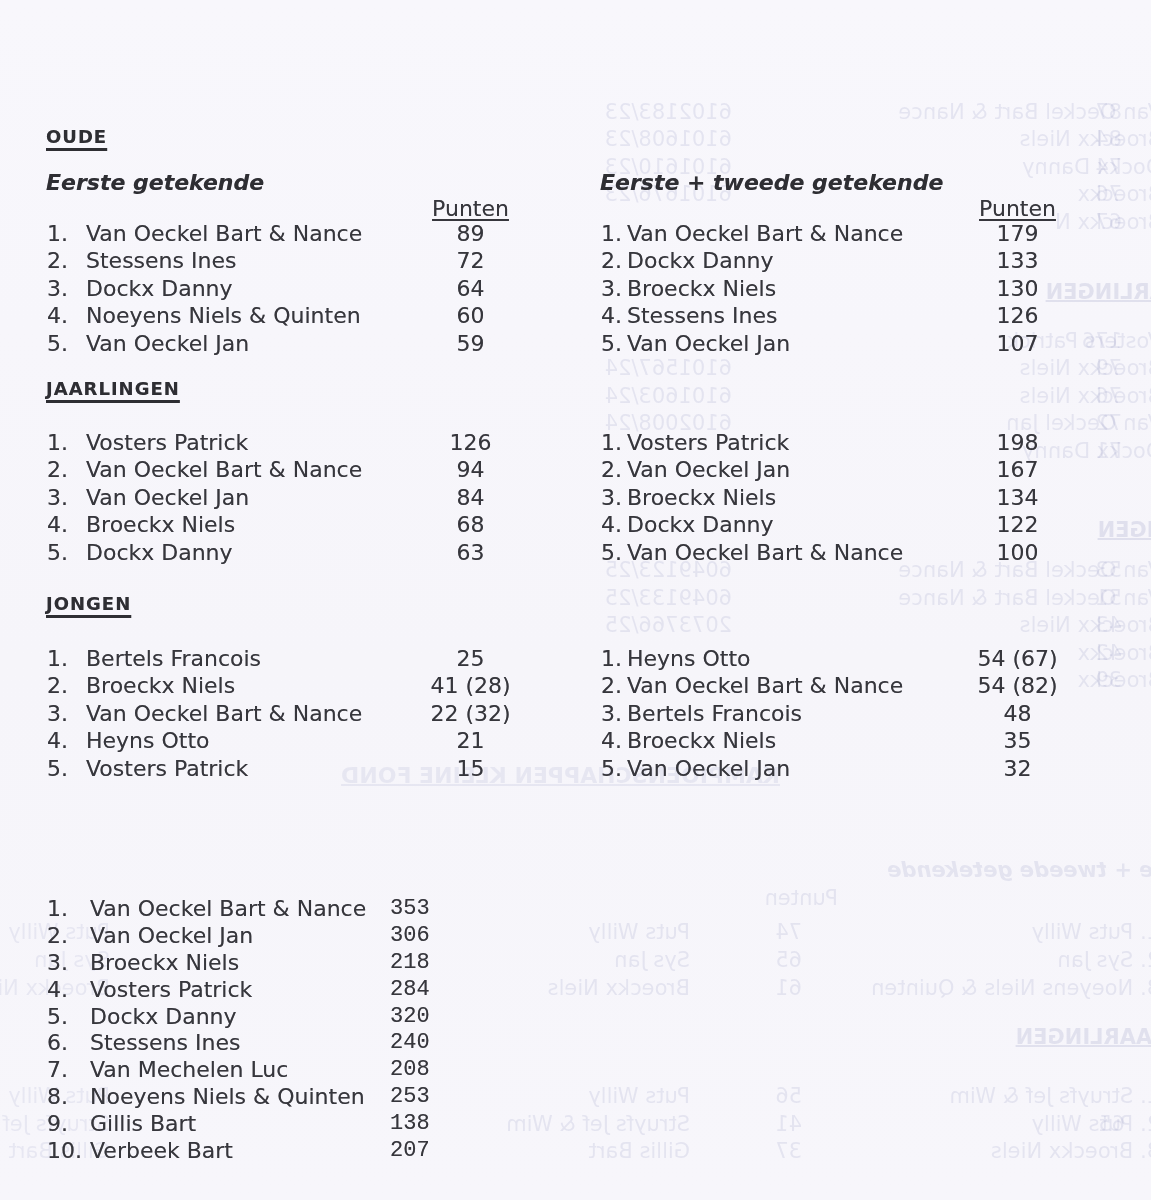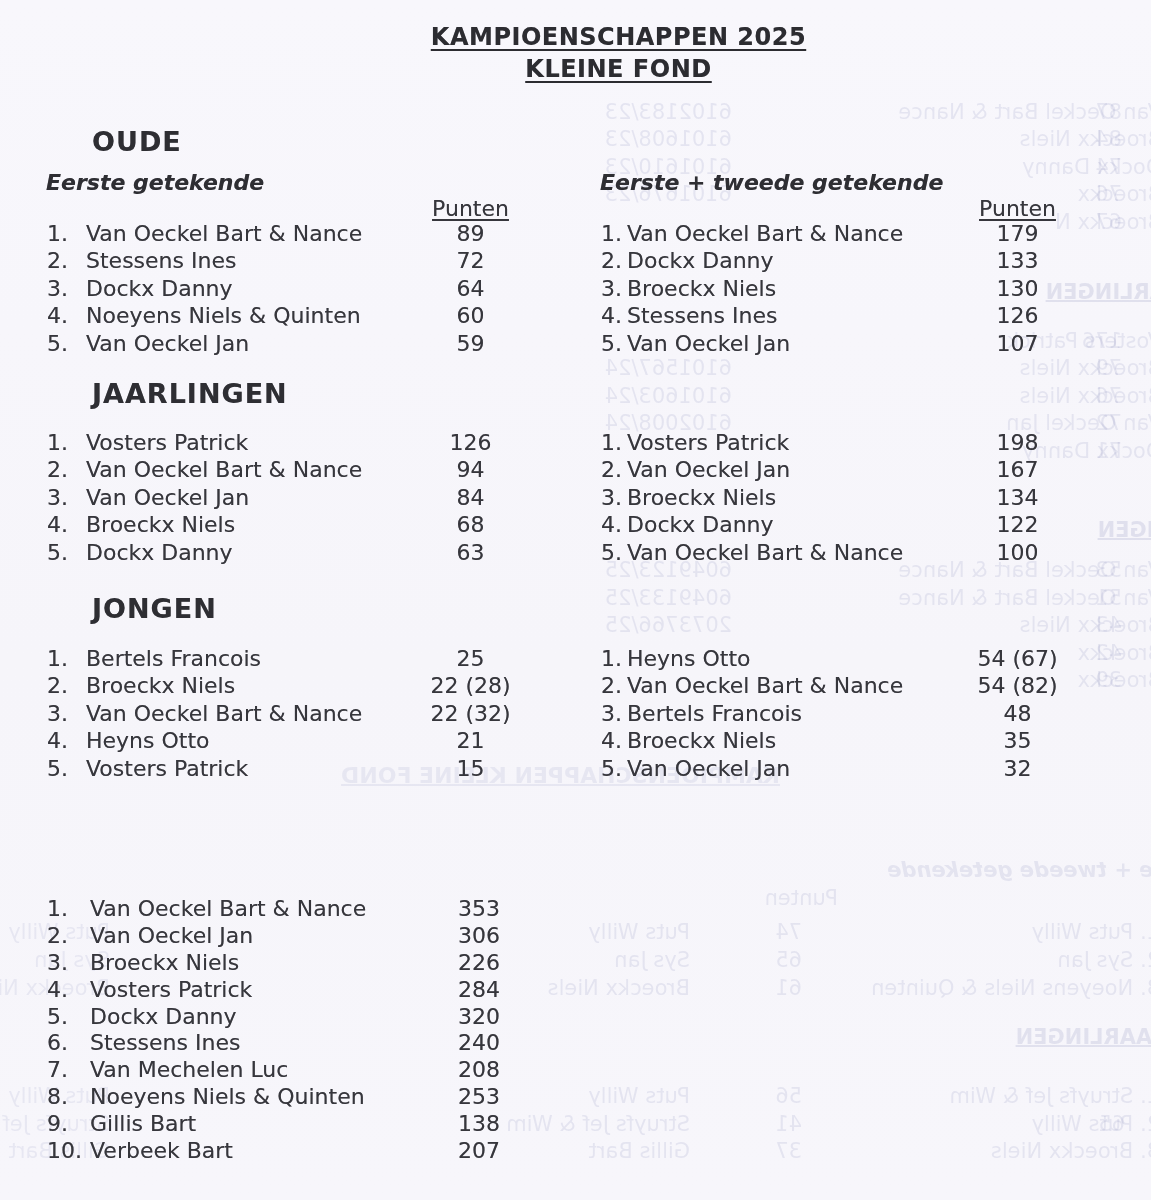--- a/index.html
+++ b/index.html
@@ -10,23 +10,23 @@
     text-shadow:0 0 0.6px rgba(54,54,60,0.45);
   }
   .doc-title{position:absolute;top:21px;left:86px;right:0;text-align:center;
     font-weight:bold;font-size:24px;line-height:32px;color:#2c2c31;letter-spacing:0.5px;}
   .doc-title .tl{display:inline-block;text-decoration:underline;
     text-decoration-thickness:2px;text-underline-offset:4px;}
   .champ-section{position:absolute;left:0;right:0;}
   #sec0{top:126px;height:240px;}
   #sec1{top:378px;height:200px;}
   #sec2{top:593px;height:200px;}
-  .sec-heading{position:absolute;left:46px;top:0;font-size:27px;font-weight:bold;
-    letter-spacing:1px;text-decoration-thickness:2.5px;
-    text-underline-offset:5px;color:#2e2e33;margin-left:46px;}
+  .sec-heading{position:absolute;left:46px;top:0;font-size:18px;font-weight:bold;
+    letter-spacing:1px;text-decoration:underline;text-decoration-thickness:2.5px;
+    text-underline-offset:5px;color:#2e2e33;}
   .col-sub{position:absolute;top:44px;font-weight:bold;font-style:italic;font-size:22px;color:#2e2e33;}
   .left-sub{left:46px;}
   .right-sub{left:600px;}
   .punten{position:absolute;top:70px;text-decoration:underline;
     text-decoration-thickness:1.5px;text-underline-offset:3px;}
   .left-punten{left:408px;width:125px;text-align:center;}
   .right-punten{left:955px;width:125px;text-align:center;}
   .rows{position:absolute;left:0;right:0;}
   #sec0 .rows{top:95px;}
   #sec1 .rows{top:52px;}
@@ -39,21 +39,21 @@
   .right-rows .rk{left:601px;}
   .right-rows .nm{left:627px;}
   .right-rows .pt{left:955px;width:125px;text-align:center;}
   .general-heading{position:absolute;top:836px;left:120px;right:0;text-align:center;
     font-weight:bold;font-size:23px;letter-spacing:0.4px;color:#2e2e33;
     text-decoration:underline;text-decoration-thickness:2.5px;text-underline-offset:4px;}
   .general-rows{position:absolute;top:896px;left:0;right:0;}
   .general-rows .row{height:26.9px;}
   .general-rows .rk{left:47px;}
   .general-rows .nm{left:90px;}
-  .general-rows .pt{left:390px;width:110px;text-align:right;}
+  .general-rows .pt{left:390px;width:110px;text-align:left;font-family:Liberation Mono, monospace;}
   #bleed-layer{position:absolute;inset:0;pointer-events:none;}
   .bleed{position:absolute;white-space:nowrap;transform:scaleX(-1);
     color:#7b80b4;font-size:21px;line-height:24px;filter:blur(0.5px);
     text-shadow:none;}
 </style>
 </head>
 <body>
 
 <div class="page">
 
@@ -124,24 +124,20 @@
       <div class="bleed" style="left: 752px; top: 1139px; width: 50px; opacity: 0.15;">37</div>
       <div class="bleed" style="left: 1005px; top: 1084px; width: 155px; opacity: 0.15;">1. Struyfs Jef &amp; Wim</div>
       <div class="bleed" style="left: 1005px; top: 1112px; width: 155px; opacity: 0.15;">2. Puts Willy</div>
       <div class="bleed" style="left: 1085px; top: 1112px; width: 40px; opacity: 0.15;">65</div>
       <div class="bleed" style="left: 1005px; top: 1139px; width: 155px; opacity: 0.15;">3. Broeckx Niels</div>
       <div class="bleed" style="left: -85px; top: 1084px; width: 195px; opacity: 0.12;">Puts Willy</div>
       <div class="bleed" style="left: -85px; top: 1112px; width: 195px; opacity: 0.12;">Struyfs Jef &amp; Wim</div>
       <div class="bleed" style="left: -85px; top: 1139px; width: 195px; opacity: 0.12;">Gillis Bart</div>
     </div>
 
-  <div class="doc-title">
-    <span class="tl">KAMPIOENSCHAPPEN 2025</span><br>
-    <span class="tl">KLEINE FOND</span>
-  </div>
 
   <section class="champ-section" id="sec0">
     <div class="sec-heading">OUDE</div>
     <div class="col-sub left-sub">Eerste getekende</div>
     <div class="col-sub right-sub">Eerste + tweede getekende</div>
     <div class="punten left-punten">Punten</div>
     <div class="punten right-punten">Punten</div>
     <div class="rows left-rows">
 
         <div class="row">
@@ -282,21 +278,21 @@
 
         <div class="row">
           <span class="rk">1.</span>
           <span class="nm">Bertels Francois</span>
           <span class="pt">25</span>
         </div>
 
         <div class="row">
           <span class="rk">2.</span>
           <span class="nm">Broeckx Niels</span>
-          <span class="pt">22 (28)</span>
+          <span class="pt">41 (28)</span>
         </div>
 
         <div class="row">
           <span class="rk">3.</span>
           <span class="nm">Van Oeckel Bart &amp; Nance</span>
           <span class="pt">22 (32)</span>
         </div>
 
         <div class="row">
           <span class="rk">4.</span>
@@ -354,21 +350,21 @@
 
       <div class="row">
         <span class="rk">2.</span>
         <span class="nm">Van Oeckel Jan</span>
         <span class="pt">306</span>
       </div>
 
       <div class="row">
         <span class="rk">3.</span>
         <span class="nm">Broeckx Niels</span>
-        <span class="pt">226</span>
+        <span class="pt">218</span>
       </div>
 
       <div class="row">
         <span class="rk">4.</span>
         <span class="nm">Vosters Patrick</span>
         <span class="pt">284</span>
       </div>
 
       <div class="row">
         <span class="rk">5.</span>

